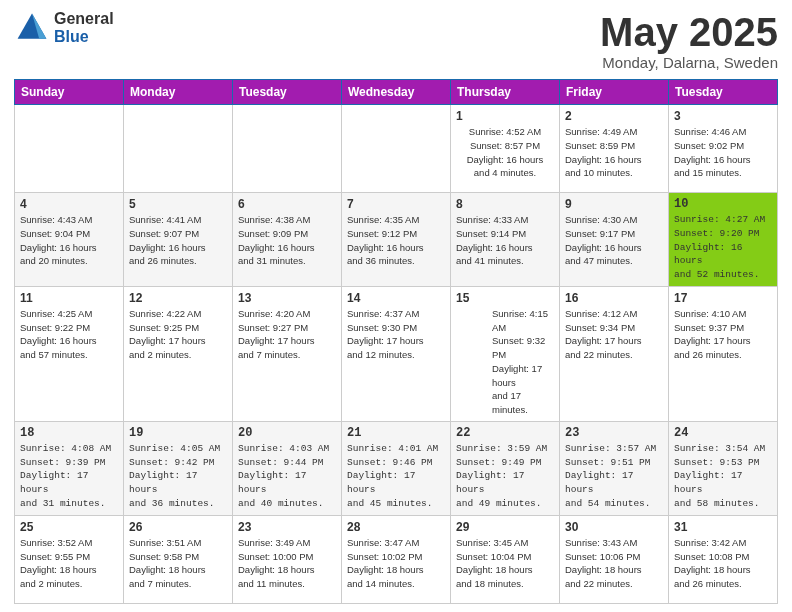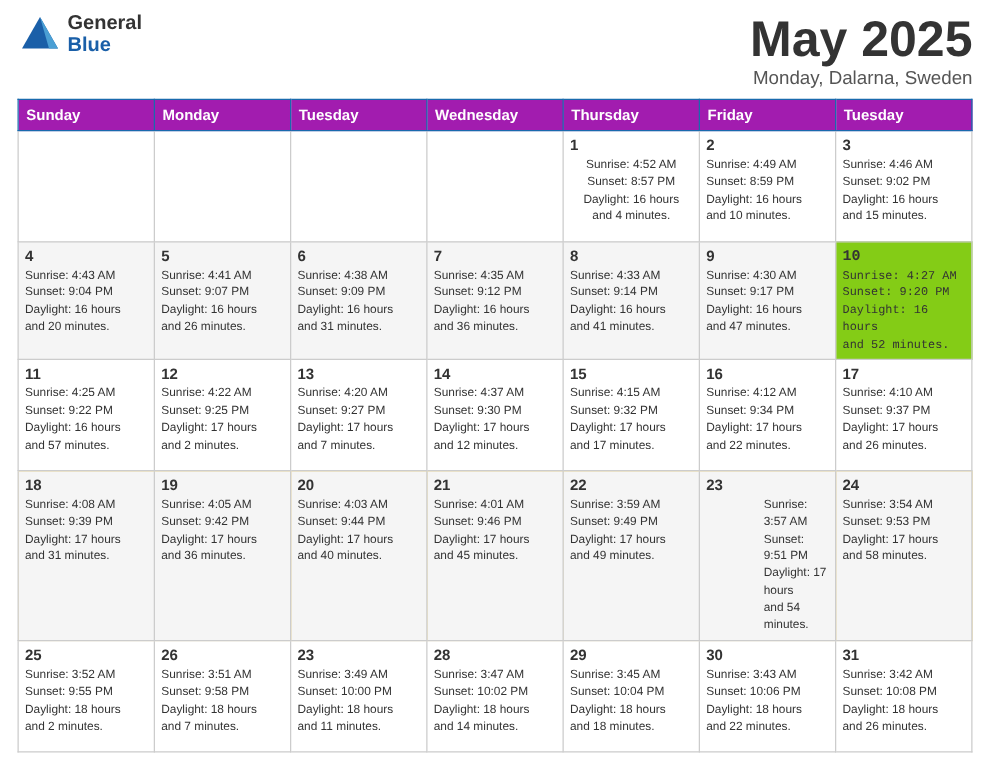--- a/index.html
+++ b/index.html
@@ -238,41 +238,41 @@
           </td>
           <td>
             <div class="day-num">14</div>
             <div class="day-info" style="white-space: pre-line;">Sunrise: 4:37 AM
 Sunset: 9:30 PM
 Daylight: 17 hours
 and 12 minutes.</div>
           </td>
           <td>
             <div class="day-num">15</div>
-            <div class="day-info" style="white-space: pre-line;">Sunrise: 4:15 AM
+            <div class="day-info" style="white-space: pre-line; margin-left: 36px;">Sunrise: 4:15 AM
 Sunset: 9:32 PM
 Daylight: 17 hours
 and 17 minutes.</div>
           </td>
           <td>
             <div class="day-num">16</div>
             <div class="day-info" style="white-space: pre-line;">Sunrise: 4:12 AM
 Sunset: 9:34 PM
 Daylight: 17 hours
 and 22 minutes.</div>
           </td>
           <td>
             <div class="day-num">17</div>
             <div class="day-info" style="white-space: pre-line;">Sunrise: 4:10 AM
 Sunset: 9:37 PM
 Daylight: 17 hours
 and 26 minutes.</div>
           </td>
         </tr>
-        <tr style="background: #eab308;">
+        <tr style="background: #1d4ed8; font-family: Liberation Mono, monospace;">
           <td style="background: rgb(245, 245, 245);">
             <div class="day-num">18</div>
             <div class="day-info" style="white-space: pre-line;">Sunrise: 4:08 AM
 Sunset: 9:39 PM
 Daylight: 17 hours
 and 31 minutes.</div>
           </td>
           <td style="background: rgb(245, 245, 245);">
             <div class="day-num">19</div>
             <div class="day-info" style="white-space: pre-line;">Sunrise: 4:05 AM
@@ -296,21 +296,21 @@
           </td>
           <td style="background: rgb(245, 245, 245);">
             <div class="day-num">22</div>
             <div class="day-info" style="white-space: pre-line;">Sunrise: 3:59 AM
 Sunset: 9:49 PM
 Daylight: 17 hours
 and 49 minutes.</div>
           </td>
           <td style="background: rgb(245, 245, 245);">
             <div class="day-num">23</div>
-            <div class="day-info" style="white-space: pre-line; margin-left: 46px;">Sunrise: 3:57 AM
+            <div class="day-info" style="white-space: pre-line;">Sunrise: 3:57 AM
 Sunset: 9:51 PM
 Daylight: 17 hours
 and 54 minutes.</div>
           </td>
           <td style="background: rgb(245, 245, 245);">
             <div class="day-num">24</div>
             <div class="day-info" style="white-space: pre-line;">Sunrise: 3:54 AM
 Sunset: 9:53 PM
 Daylight: 17 hours
 and 58 minutes.</div>

